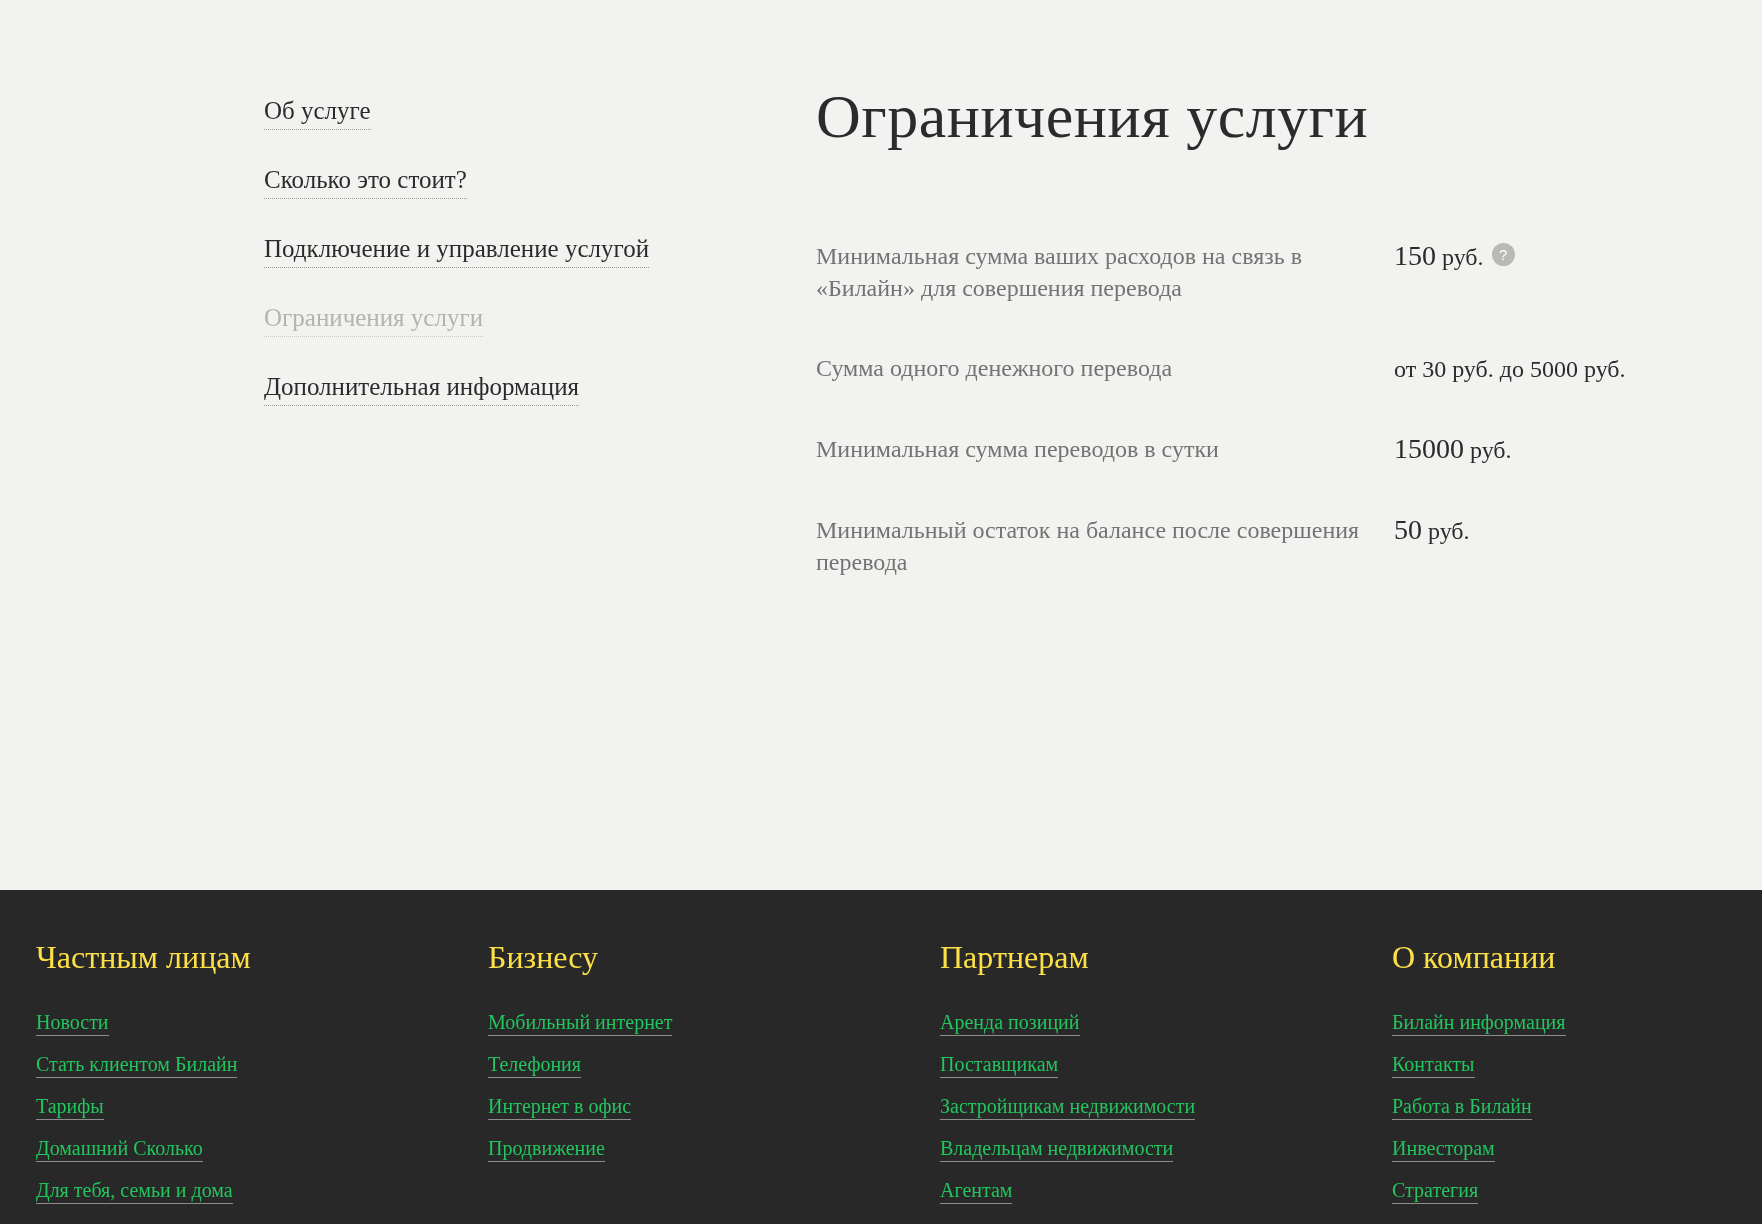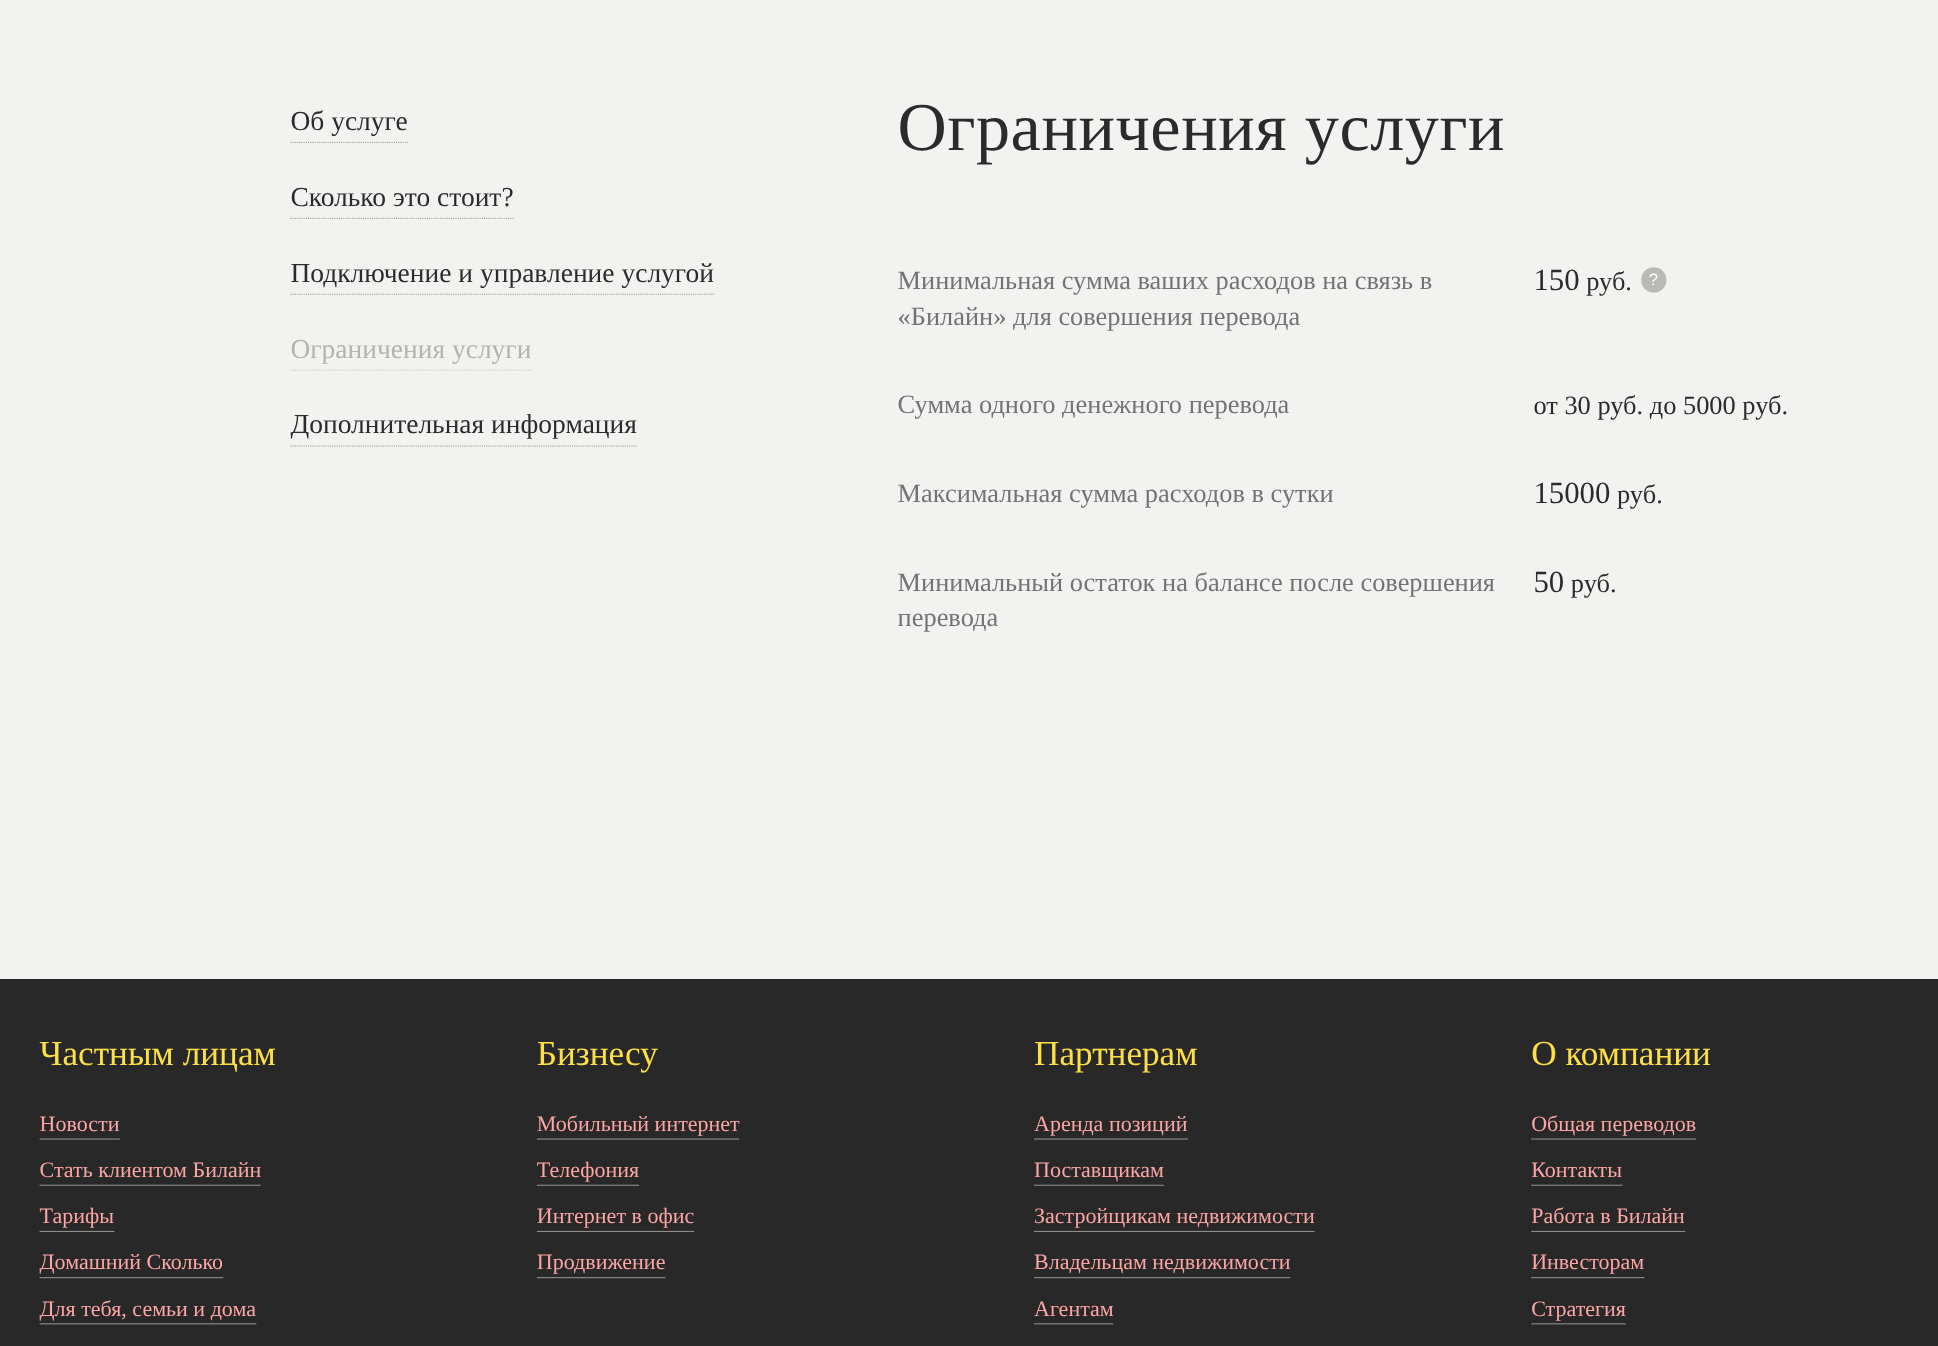--- a/index.html
+++ b/index.html
@@ -141,21 +141,21 @@
     font-size: 32px;
     line-height: 38px;
     margin: 0 0 34px 0;
     font-weight: normal;
     color: #fde047;
   }
   .footer-link {
     display: inline-block;
     font-size: 20px;
     line-height: 24px;
-    color: #fca5a5;
+    color: #22c55e;
     border-bottom: 1px solid #8d8d8d;
     padding-bottom: 1px;
     margin-bottom: 16px;
     cursor: pointer;
     text-decoration: none;
   }
   .footer-link-row { display: block; }
 </style>
 </head>
 <body>
@@ -179,21 +179,21 @@
         <tbody>
             <tr>
           <td class="limit-label">Минимальная сумма ваших расходов на связь в «Билайн» для совершения перевода</td>
           <td class="limit-value"><span class="num">150</span><span> руб.</span><span class="help-icon">?</span></td>
         </tr>
         <tr>
           <td class="limit-label">Сумма одного денежного перевода</td>
           <td class="limit-value"><span class="num"></span><span>от 30 руб. до 5000 руб.</span></td>
         </tr>
         <tr>
-          <td class="limit-label">Максимальная сумма расходов в сутки</td>
+          <td class="limit-label">Минимальная сумма переводов в сутки</td>
           <td class="limit-value"><span class="num">15000</span><span> руб.</span></td>
         </tr>
         <tr>
           <td class="limit-label">Минимальный остаток на балансе после совершения перевода</td>
           <td class="limit-value"><span class="num">50</span><span> руб.</span></td>
         </tr>
       </tbody>
         </table>
     </div>
   </div>
@@ -222,21 +222,21 @@
         <h2 class="footer-title">Партнерам</h2>
         <span class="footer-link-row"><a class="footer-link">Аренда позиций</a></span>
         <span class="footer-link-row"><a class="footer-link">Поставщикам</a></span>
         <span class="footer-link-row"><a class="footer-link">Застройщикам недвижимости</a></span>
         <span class="footer-link-row"><a class="footer-link">Владельцам недвижимости</a></span>
         <span class="footer-link-row"><a class="footer-link">Агентам</a></span>
       </div>
 
       <div class="footer-col c4">
         <h2 class="footer-title">О компании</h2>
-        <span class="footer-link-row"><a class="footer-link">Общая переводов</a></span>
+        <span class="footer-link-row"><a class="footer-link">Билайн информация</a></span>
         <span class="footer-link-row"><a class="footer-link">Контакты</a></span>
         <span class="footer-link-row"><a class="footer-link">Работа в Билайн</a></span>
         <span class="footer-link-row"><a class="footer-link">Инвесторам</a></span>
         <span class="footer-link-row"><a class="footer-link">Стратегия</a></span>
       </div>
 
     </div>
   </footer>
 
 </div>

